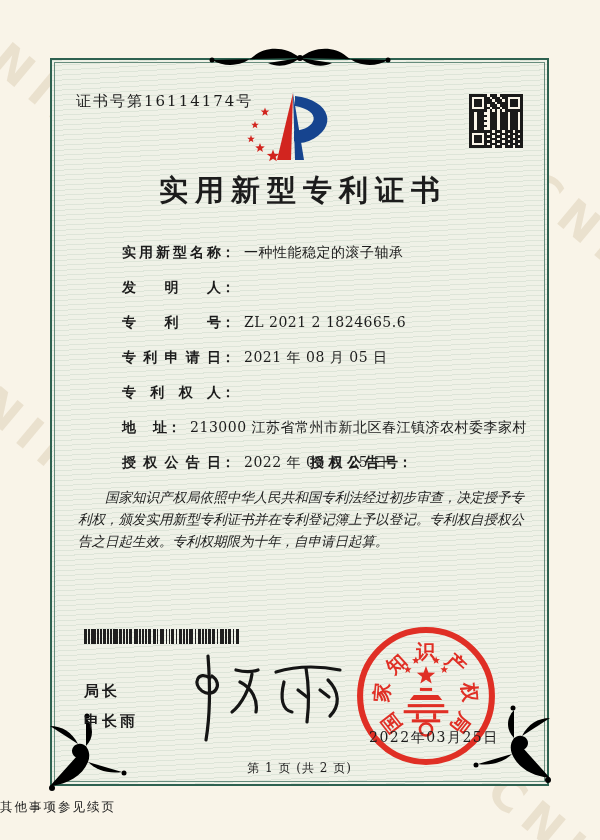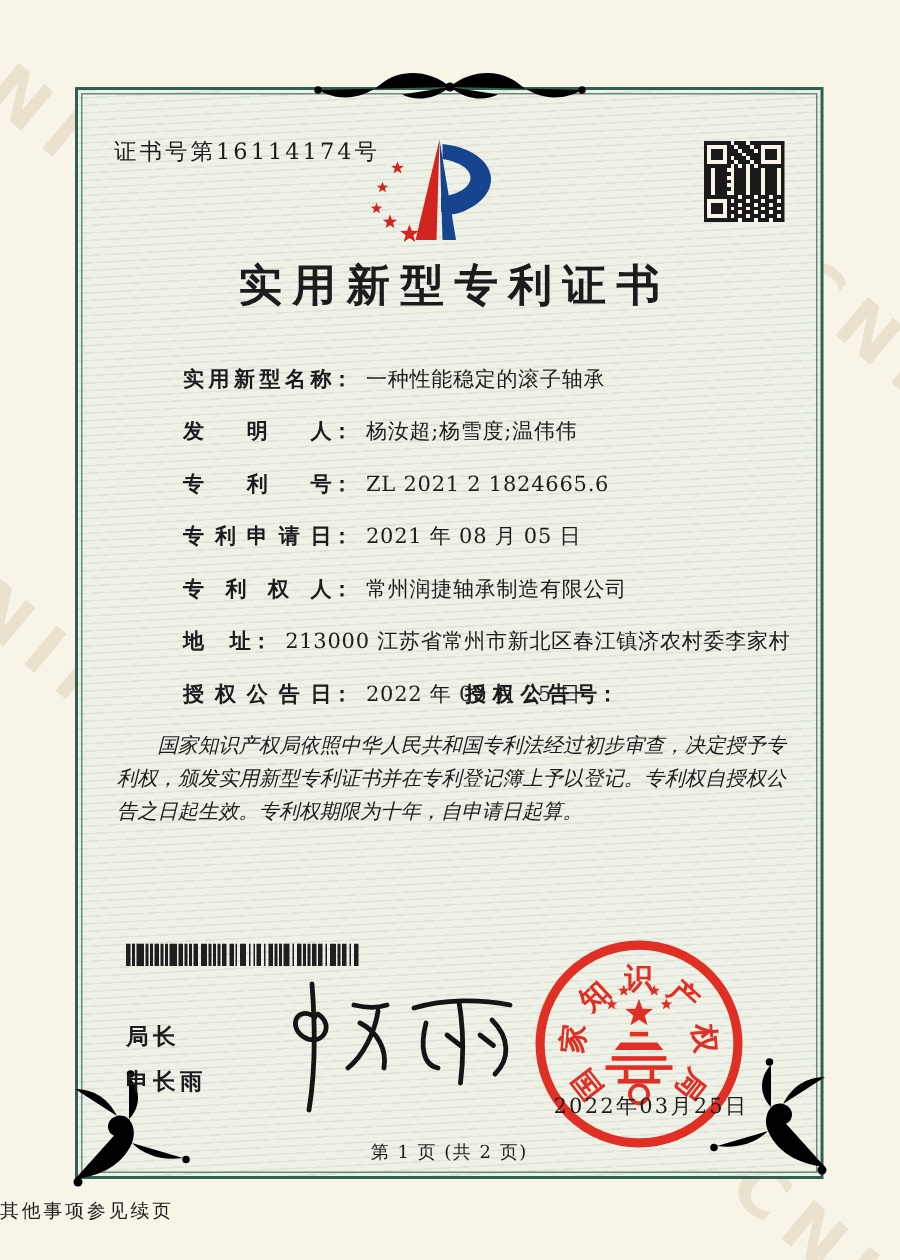--- a/index.html
+++ b/index.html
@@ -357,36 +357,34 @@
 
 <div class="fields">
   <div class="frow">
     <span class="flabel">实用新型名称</span>
       <span class="fcolon">：</span>
     <span class="fvalue">一种性能稳定的滚子轴承</span>
   </div>
   <div class="frow">
     <span class="flabel">发明人</span>
       <span class="fcolon">：</span>
-    <span class="fvalue">杨汝超;杨雪度;温伟伟</span>
   </div>
   <div class="frow">
     <span class="flabel">专利号</span>
       <span class="fcolon">：</span>
     <span class="fvalue">ZL 2021 2 1824665.6</span>
   </div>
   <div class="frow">
     <span class="flabel">专利申请日</span>
       <span class="fcolon">：</span>
     <span class="fvalue">2021 年 08 月 05 日</span>
   </div>
   <div class="frow">
     <span class="flabel">专利权人</span>
       <span class="fcolon">：</span>
-    <span class="fvalue">常州润捷轴承制造有限公司</span>
   </div>
   <div class="frow">
     <span class="flabel">地址</span>
       <span class="fcolon">：</span>
     <span class="fvalue">213000 江苏省常州市新北区春江镇济农村委李家村</span>
   </div>
   <div class="frow">
     <span class="flabel">授权公告日</span>
       <span class="fcolon">：</span>
     <span class="fvalue">2022 年 03 月 25 日</span>

